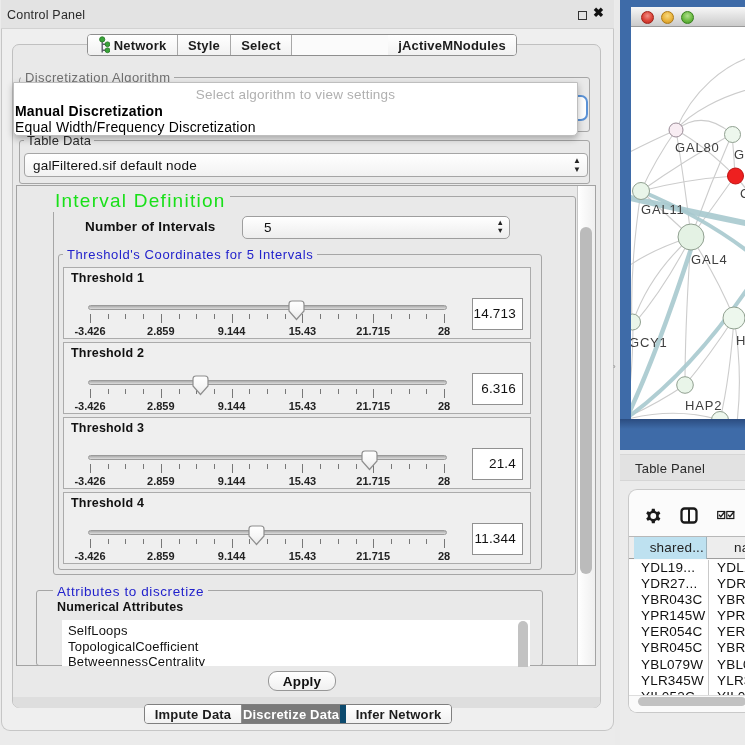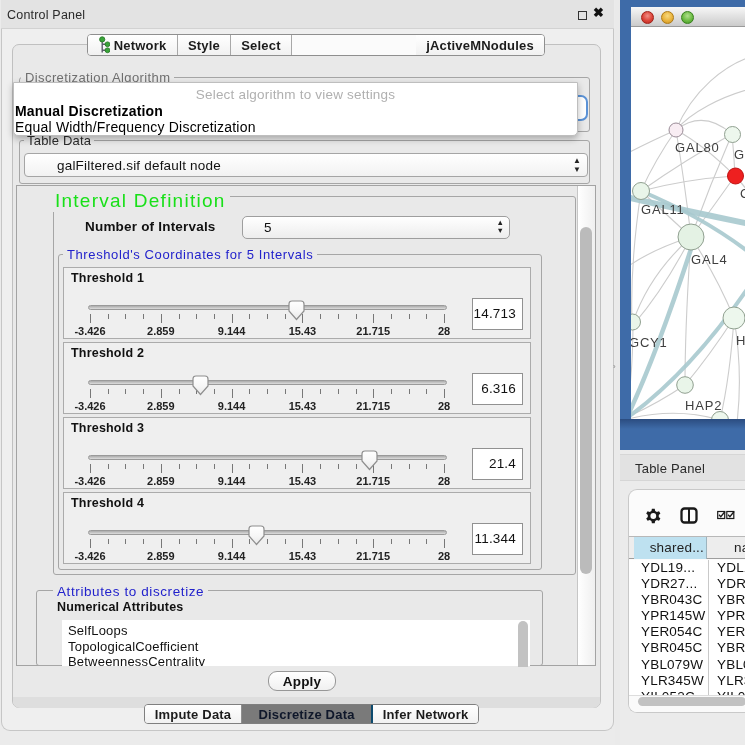--- a/index.html
+++ b/index.html
@@ -26,32 +26,32 @@
       <path d="M3.2 4 L3.2 16.5 M3.2 8.3 L8.4 8.3 M3.2 14.3 L8.4 14.3" stroke="#5C5C6C" stroke-width="1.4" fill="none"></path>
       <circle cx="3.2" cy="3.4" r="2.6" fill="#3AA53A" stroke="#2A7A2A" stroke-width="0.9"></circle>
       <circle cx="8.5" cy="8.3" r="2.4" fill="#3AA53A" stroke="#2A7A2A" stroke-width="0.9"></circle>
       <circle cx="8.5" cy="14.3" r="2.4" fill="#3AA53A" stroke="#2A7A2A" stroke-width="0.9"></circle>
     </svg>
     <span>Network</span>
   </div>
   <div style="width:53px; display:flex; align-items:center; justify-content:center; background:linear-gradient(#FFFFFF,#F1F1F1); border-right:1px solid #A8A8A8;">Style</div>
   <div style="width:61px; display:flex; align-items:center; justify-content:center; background:linear-gradient(#FFFFFF,#F1F1F1); border-right:1px solid #A8A8A8;">Select</div>
   <div style="width:96px; display:flex; align-items:center; justify-content:center; background:#6d28d9; color:#F1F1F1; border-right:1px solid #5E5E5E;margin-top:39px;">Cyni Toolbox</div>
-  <div style="width:128px; display:flex; align-items:center; justify-content:center; background:linear-gradient(#FFFFFF,#F1F1F1);margin-left:28px;">jActiveMNodules</div>
+  <div style="width:128px; display:flex; align-items:center; justify-content:center; background:linear-gradient(#FFFFFF,#F1F1F1);">jActiveMNodules</div>
 </div>
 
 <div class="abs" style="left:19px; top:77px; width:571px; height:55px; border:1px solid #A6A6A6; border-radius:3px;"></div>
 <div class="abs" style="left:21px; top:70px; background:#E9E9E9; padding:0 4px; font-size:13px; letter-spacing:0.4px; color:#6F6F6F;">Discretization Algorithm</div>
 
 <div class="abs" style="left:564px; top:95px; width:24px; height:26px; border:2px solid #5B92D6; border-radius:7px; background:#FFFFFF;"></div>
 
 <div class="abs" style="left:19px; top:140px; width:571px; height:44px; border:1px solid #A6A6A6; border-radius:3px;"></div>
 <div class="abs" style="left:24px; top:133px; background:#E9E9E9; padding:0 3px; font-size:13px; color:#2B2B2B;">Table Data</div>
 <div class="abs" style="left:24px; top:152.5px; width:564px; height:24px; background:linear-gradient(#FFFFFF,#F2F2F2); border:1px solid #A5A5A5; border-radius:4px;">
-  <div style="position:absolute; left:8px; top:4px; font-size:13.5px; color:#111;margin-left:24px;">galFiltered.sif default node</div>
+  <div style="position:absolute; left:8px; top:4px; font-size:13.5px; color:#111;">galFiltered.sif default node</div>
   <div style="position:absolute; right:6px; top:2px; color:#222; font-size:8px; line-height:9px; text-align:center;">▲<br>▼</div>
 </div>
 
 <div class="abs" style="left:16px; top:185px; width:580px; height:481px; background:#E9E9E9; border:1px solid #A3A3A3;"></div>
 
 <div class="abs" style="left:577px; top:186px; width:18px; height:479px; background:linear-gradient(90deg,#FFFFFF,#EFEFEF); border-left:1px solid #C6C6C6;"></div>
 <div class="abs" style="left:580px; top:227px; width:12px; height:347px; background:#BBBBBB; border-radius:6px;"></div>
 
 <div class="abs" style="left:53px; top:196px; width:523px; height:379px; border:1px solid #A6A6A6; border-radius:3px;"></div>
 <div class="abs" style="left:51px; top:190px; background:#E9E9E9; padding:0 4px; font-size:19px; letter-spacing:1.25px; color:#19E019;">Interval Definition</div>
@@ -243,21 +243,21 @@
   <div style="padding:3px 0 0 6px; line-height:15.5px; font-size:13px;">SelfLoops<br>TopologicalCoefficient<br>BetweennessCentrality</div>
 </div>
 <div class="abs" style="left:518px; top:621px; width:10px; height:46px; background:#C2C2C2; border-radius:5px 5px 0 0;"></div>
 
 <div class="abs" style="left:268px; top:671px; width:68px; height:20px; background:linear-gradient(#FFFFFF,#F0F0F0); border:1px solid #979797; border-radius:9px; text-align:center; font-size:13.5px; font-weight:700; color:#111; line-height:19px;">Apply</div>
 
 <div class="abs" style="left:13px; top:697px; width:587px; height:11px; background:#DEDEDE; border-radius:0 0 7px 7px;"></div>
 
 <div class="abs" style="left:144px; top:704px; height:20px; border:1px solid #7F7F7F; border-radius:4px; overflow:hidden; display:flex; font-size:13px; font-weight:700; color:#1C1C1C;">
   <div style="width:97px; display:flex; align-items:center; justify-content:center; background:linear-gradient(#FFFFFF,#F1F1F1); border-right:1px solid #8F8F8F;">Impute Data</div>
-  <div style="width:131px; display:flex; align-items:center; justify-content:center; background:#7A7A7A; color:#0f172a; border-right:2px solid #0c4a6e;">Discretize Data</div>
+  <div style="width:104px; display:flex; align-items:center; justify-content:center; background:#7A7A7A; color:#ffffff; border-right:6px solid #0c4a6e;">Discretize Data</div>
   <div style="width:105px; display:flex; align-items:center; justify-content:center; background:linear-gradient(#FFFFFF,#F1F1F1);">Infer Network</div>
 </div>
 
 <div class="abs" style="left:13px; top:82px; width:565px; height:54px; background:#FFFFFF; border:1px solid #BEBEBE; border-radius:0 0 5px 5px; box-shadow:0 3px 7px rgba(0,0,0,0.28); z-index:50;">
   <div style="position:absolute; left:0; top:4px; width:100%; text-align:center; font-size:13.5px; color:#B0B0B0;">Select algorithm to view settings</div>
   <div style="position:absolute; left:1px; top:20px; font-size:14px; font-weight:700; color:#000;">Manual Discretization</div>
   <div style="position:absolute; left:1px; top:36px; font-size:14px; color:#000;">Equal Width/Frequency Discretization</div>
 </div>
 
 <div class="abs" style="left:615px; top:0; width:5px; height:745px; background:#EAEAEA;"></div>

